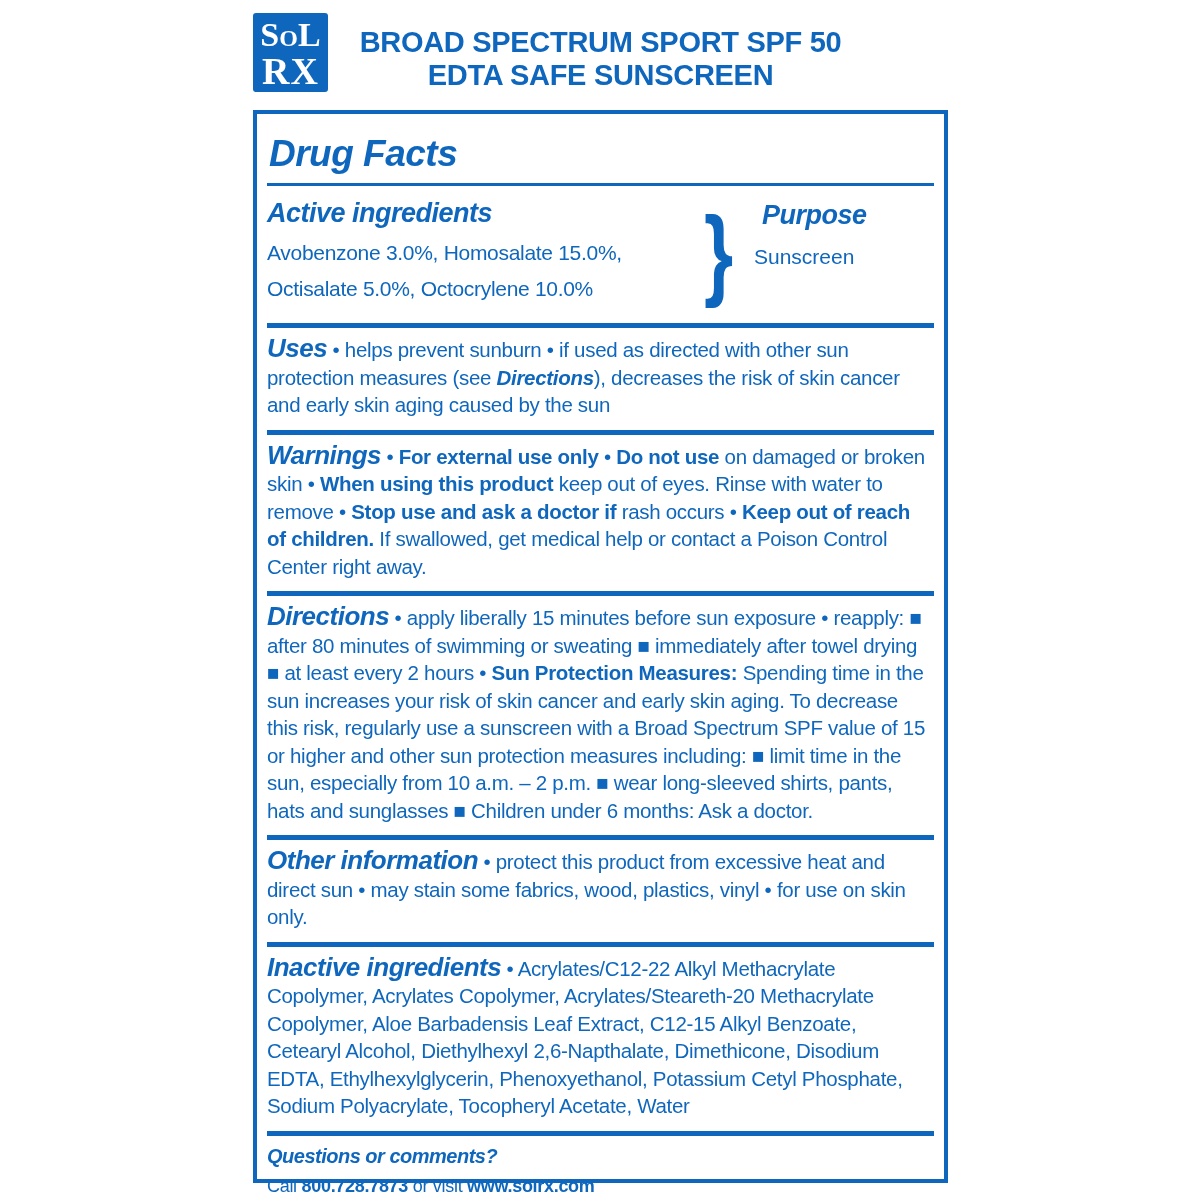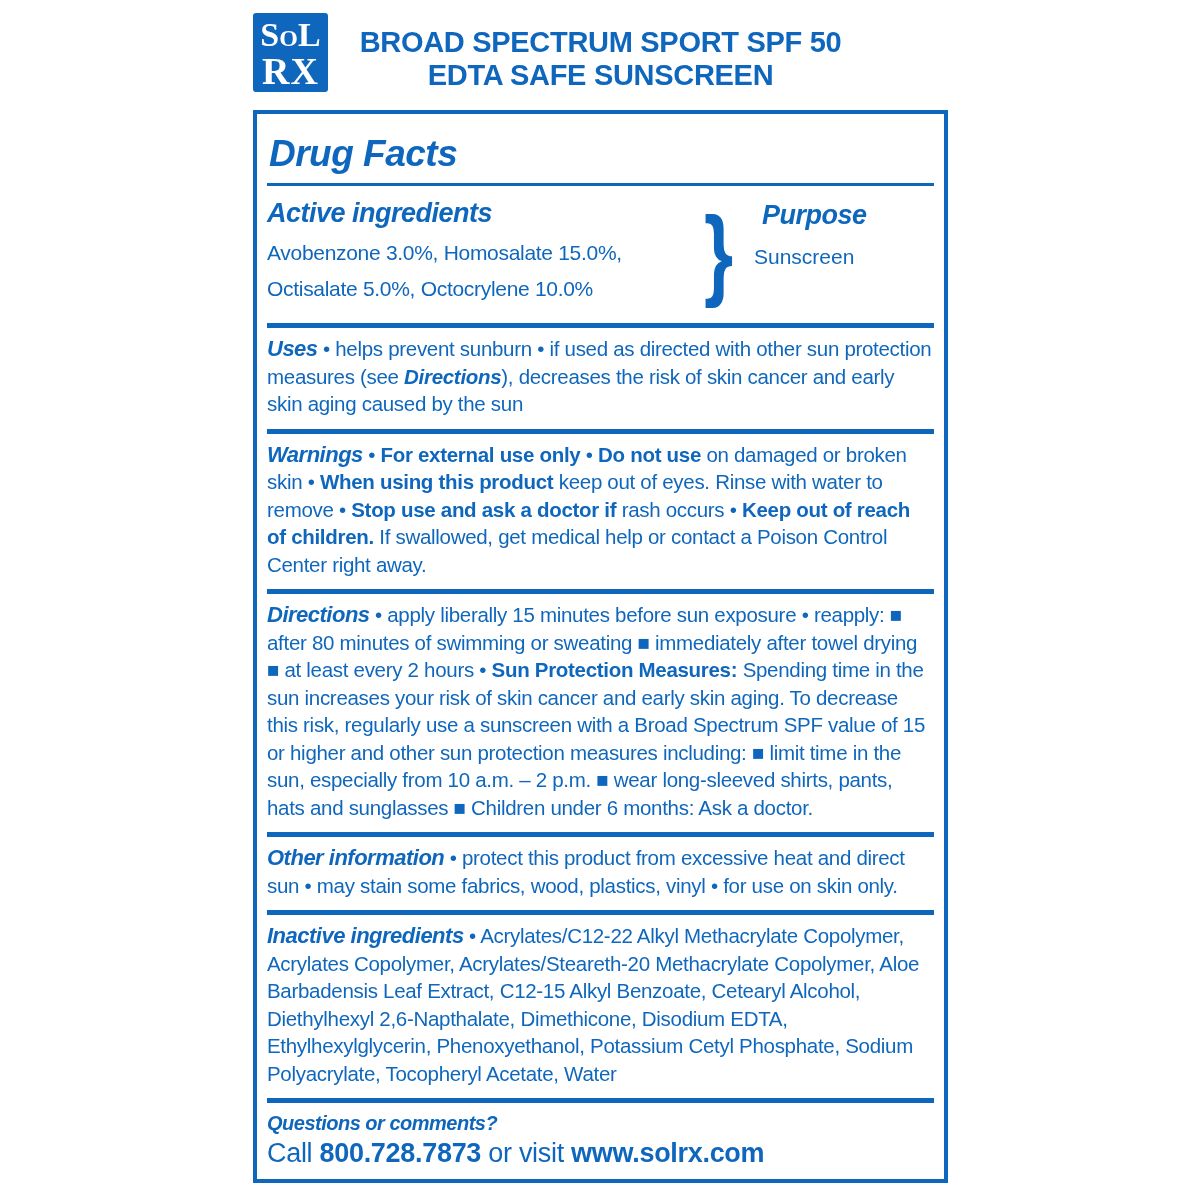--- a/index.html
+++ b/index.html
@@ -55,21 +55,21 @@
   }
   .rule { background: var(--accent); margin: 0 1px; }
   .rule.thin  { height: 3px; }
   .rule.thick { height: 5px; }
 
   .sec {
     margin: 7px 1px 11px 1px;
     font-size: 20.5px; line-height: 27.5px;
     letter-spacing: -0.3px;
   }
-  .hi { font-weight: bold; font-style: italic; font-size: 22px; letter-spacing: -0.5px; }
+  .hi { font-weight: bold; font-style: italic; font-size: 26px; letter-spacing: -0.5px; }
   .b  { font-weight: bold; }
   .bi { font-weight: bold; font-style: italic; }
 
   
   .active-row { display: flex; align-items: stretch; margin: 12px 1px 10px 1px; }
   .active-left { flex: 1 1 auto; }
   .h-inline {
     font-size: 27px; font-weight: bold; font-style: italic;
     margin: 0 0 12px 0; letter-spacing: -0.5px;
   }
@@ -84,21 +84,21 @@
   }
   .active-right { flex: 0 0 180px; padding-top: 2px; }
   .active-right .h-inline { margin: 0 0 14px 8px; }
   .purpose-value { margin: 0; font-size: 21px; }
 
   
   .q-head {
     font-size: 20px; font-weight: bold; font-style: italic;
     margin: 9px 0 3px 1px; letter-spacing: -0.5px;
   }
-  .q-line { margin: 0 1px 10px 1px; font-size: 27px; line-height: 30px; letter-spacing: -0.3px; }
+  .q-line { margin: 0 1px 10px 1px; font-size: 18px; line-height: 30px; letter-spacing: -0.3px; }
 </style>
 </head>
 <body>
 
 <div class="page">
 
   <div class="header">
     <div class="logo">
       <span class="logo-l1">SoL</span>
       <span class="logo-l2">RX</span>

